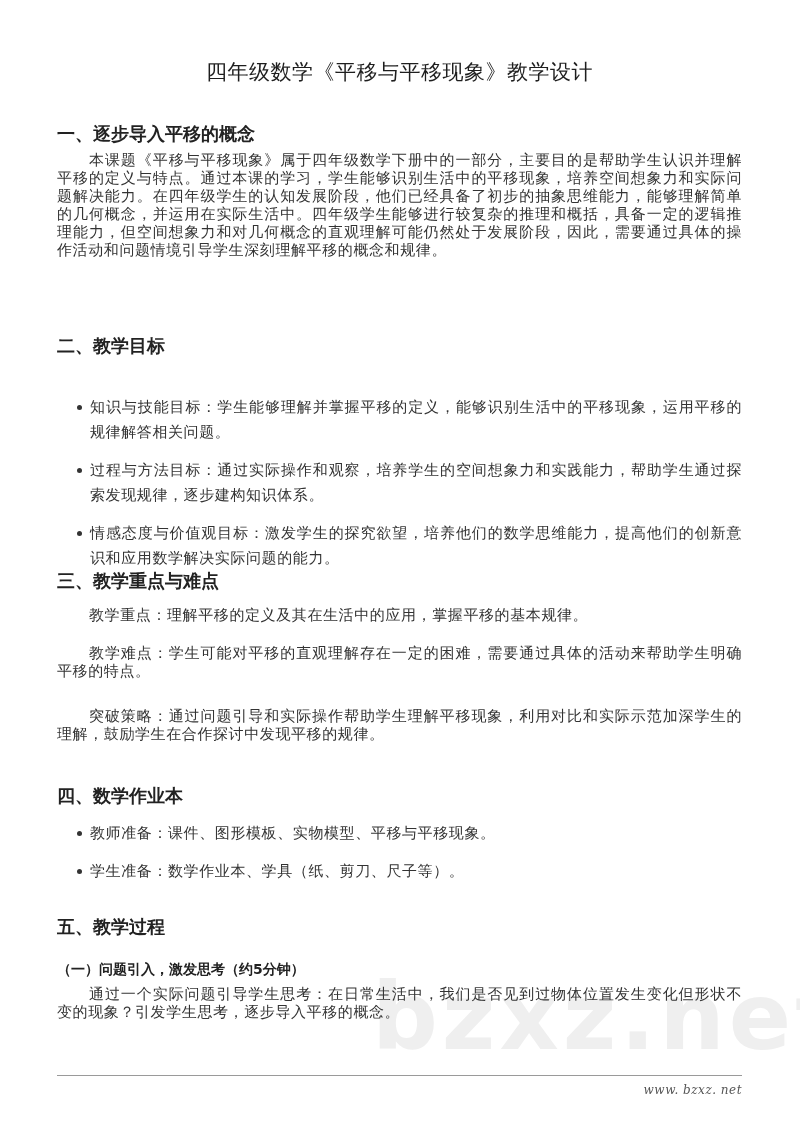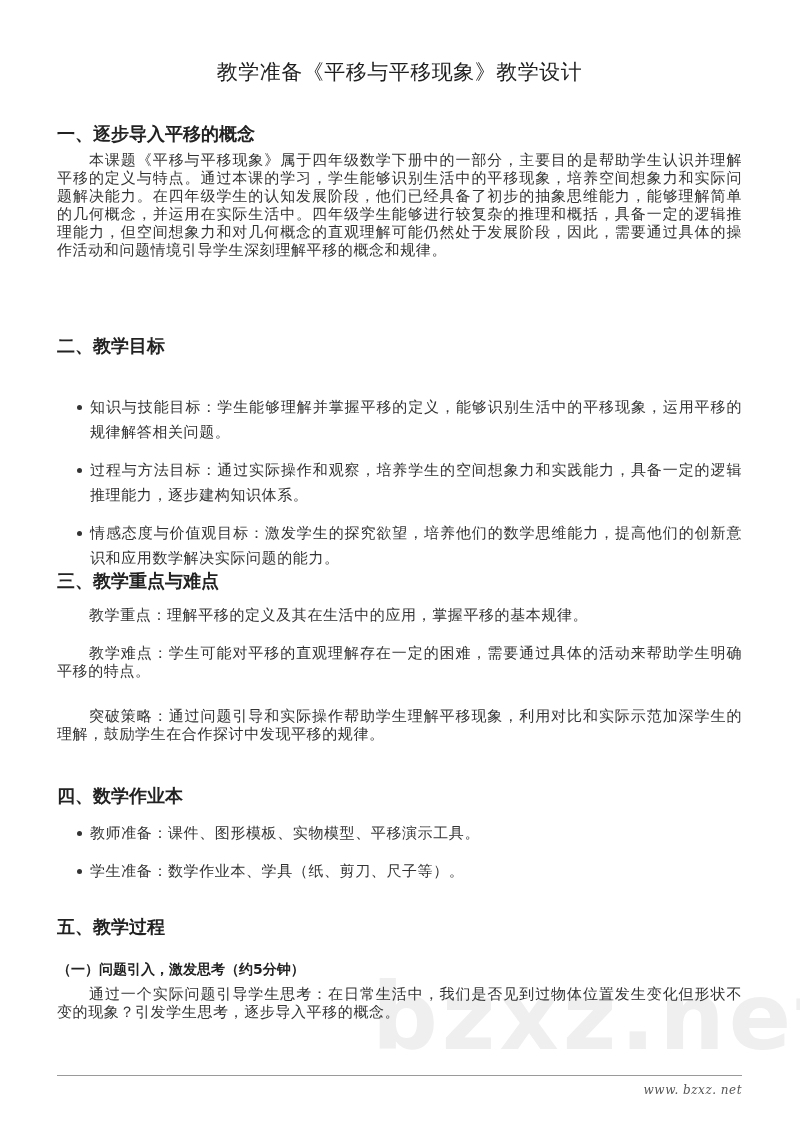--- a/index.html
+++ b/index.html
@@ -27,51 +27,51 @@
   .footer-rule { position: absolute; left: 57px; top: 1075px; width: 685px; height: 1px; background: #9a9a9a; }
   .footer-url { position: absolute; right: 58px; top: 1083px; font-family: "DejaVu Serif", "Liberation Serif", serif;
                 font-style: italic; font-size: 12px; color: #555; letter-spacing: 0.5px; }
 </style>
 </head>
 <body>
 
 <div class="watermark">bzxz.net</div>
 
 <div class="page content">
-  <h1 class="title">教学准备《平移与平移现象》教学设计</h1>
+  <h1 class="title">四年级数学《平移与平移现象》教学设计</h1>
 
   <h2 class="h2" style="top:121px;">一、逐步导入平移的概念</h2>
   <p class="para" style="top:151px;">本课题《平移与平移现象》属于四年级数学下册中的一部分，主要目的是帮助学生认识并理解平移的定义与特点。通过本课的学习，学生能够识别生活中的平移现象，培养空间想象力和实际问题解决能力。在四年级学生的认知发展阶段，他们已经具备了初步的抽象思维能力，能够理解简单的几何概念，并运用在实际生活中。四年级学生能够进行较复杂的推理和概括，具备一定的逻辑推理能力，但空间想象力和对几何概念的直观理解可能仍然处于发展阶段，因此，需要通过具体的操作活动和问题情境引导学生深刻理解平移的概念和规律。</p>
 
   <h2 class="h2" style="top:333px;">二、教学目标</h2>
   <ul class="bullets" style="top:363px;margin-top:32px;">
     <li style="margin-bottom:13px;">
       <span class="dot"></span>
       <span>知识与技能目标：学生能够理解并掌握平移的定义，能够识别生活中的平移现象，运用平移的规律解答相关问题。</span>
     </li>
     <li style="margin-bottom:13px;">
       <span class="dot"></span>
-      <span>过程与方法目标：通过实际操作和观察，培养学生的空间想象力和实践能力，具备一定的逻辑推理能力，逐步建构知识体系。</span>
+      <span>过程与方法目标：通过实际操作和观察，培养学生的空间想象力和实践能力，帮助学生通过探索发现规律，逐步建构知识体系。</span>
     </li>
     <li>
       <span class="dot"></span>
       <span>情感态度与价值观目标：激发学生的探究欲望，培养他们的数学思维能力，提高他们的创新意识和应用数学解决实际问题的能力。</span>
     </li>
   </ul>
 
   <h2 class="h2" style="top:568px;">三、教学重点与难点</h2>
   <p class="para" style="top:606px;">教学重点：理解平移的定义及其在生活中的应用，掌握平移的基本规律。</p>
   <p class="para" style="top:644px;">教学难点：学生可能对平移的直观理解存在一定的困难，需要通过具体的活动来帮助学生明确平移的特点。</p>
   <p class="para" style="top:707px;">突破策略：通过问题引导和实际操作帮助学生理解平移现象，利用对比和实际示范加深学生的理解，鼓励学生在合作探讨中发现平移的规律。</p>
 
   <h2 class="h2" style="top:783px;">四、数学作业本</h2>
   <ul class="bullets" style="top:821px;">
     <li style="margin-bottom:13px;">
       <span class="dot"></span>
-      <span>教师准备：课件、图形模板、实物模型、平移演示工具。</span>
+      <span>教师准备：课件、图形模板、实物模型、平移与平移现象。</span>
     </li>
     <li>
       <span class="dot"></span>
       <span>学生准备：数学作业本、学具（纸、剪刀、尺子等）。</span>
     </li>
   </ul>
 
   <h2 class="h2" style="top:914px;">五、教学过程</h2>
   <h3 class="h3" style="top:958px;">（一）问题引入，激发思考（约5分钟）</h3>
   <p class="para" style="top:985px;">通过一个实际问题引导学生思考：在日常生活中，我们是否见到过物体位置发生变化但形状不变的现象？引发学生思考，逐步导入平移的概念。</p>

